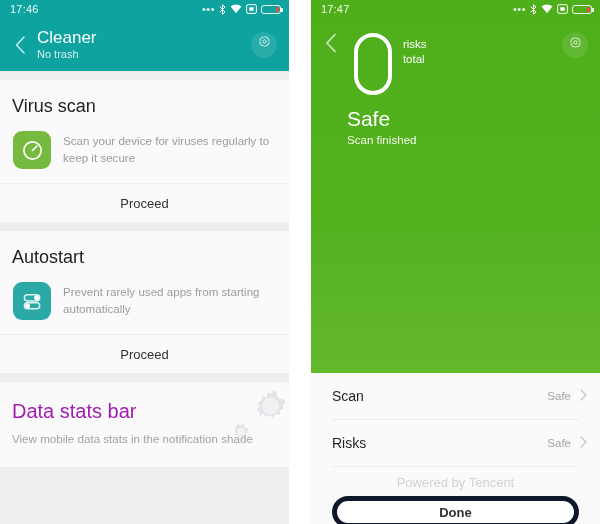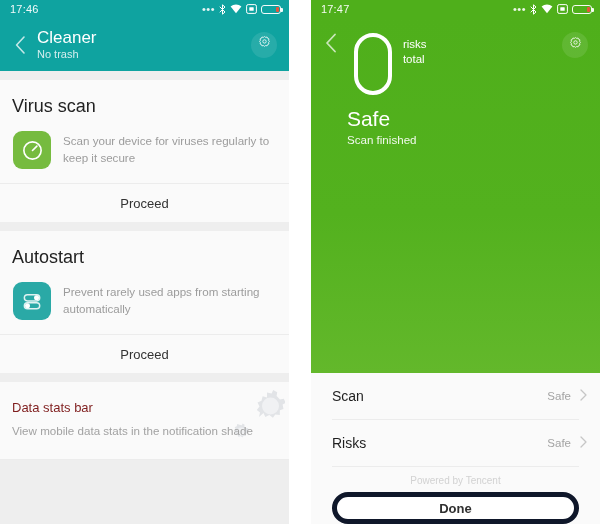--- a/index.html
+++ b/index.html
@@ -125,21 +125,21 @@
   .action-row {
     height: 38px;
     display: flex; align-items: center; justify-content: center;
     font-size: 13px;
     color: #333333;
   }
 
   
   .stats-card { background: #fafafa; position: relative; overflow: hidden; }
   .stats-title {
-    font-size: 13px; color: #7f1d1d;
+    font-size: 20px; color: #a21caf;
     padding: 18px 12px 0 12px;
     position: relative; z-index: 2;
   }
   .stats-desc {
     font-size: 11.6px; color: #a2a2a2;
     padding: 9px 12px 0 12px;
     position: relative; z-index: 2;
   }
   .gears-deco {
     position: absolute;
@@ -188,21 +188,21 @@
     height: 46px;
     display: flex; align-items: center;
     padding: 0 13px 0 21px;
   }
   .rrow-label { font-size: 14px; color: #1f1f1f; }
   .rrow-right { margin-left: auto; display: flex; align-items: center; gap: 9px; }
   .rrow-val { font-size: 11.5px; color: #a3a3a3; }
   .rhr { height: 1px; background: #ececec; margin-left: 21px; margin-right: 21px; }
   .powered {
     text-align: center;
-    font-size: 10px;
+    font-size: 13px;
     color: #d2d2d2;
     padding-top: 8px;
   }
   .done-wrap { padding: 6px 21px 0 21px; }
   .done-btn {
     height: 32px;
     background: #ffffff;
     border: 5px solid #0f172a;
     border-radius: 17px;
     display: flex; align-items: center; justify-content: center;

